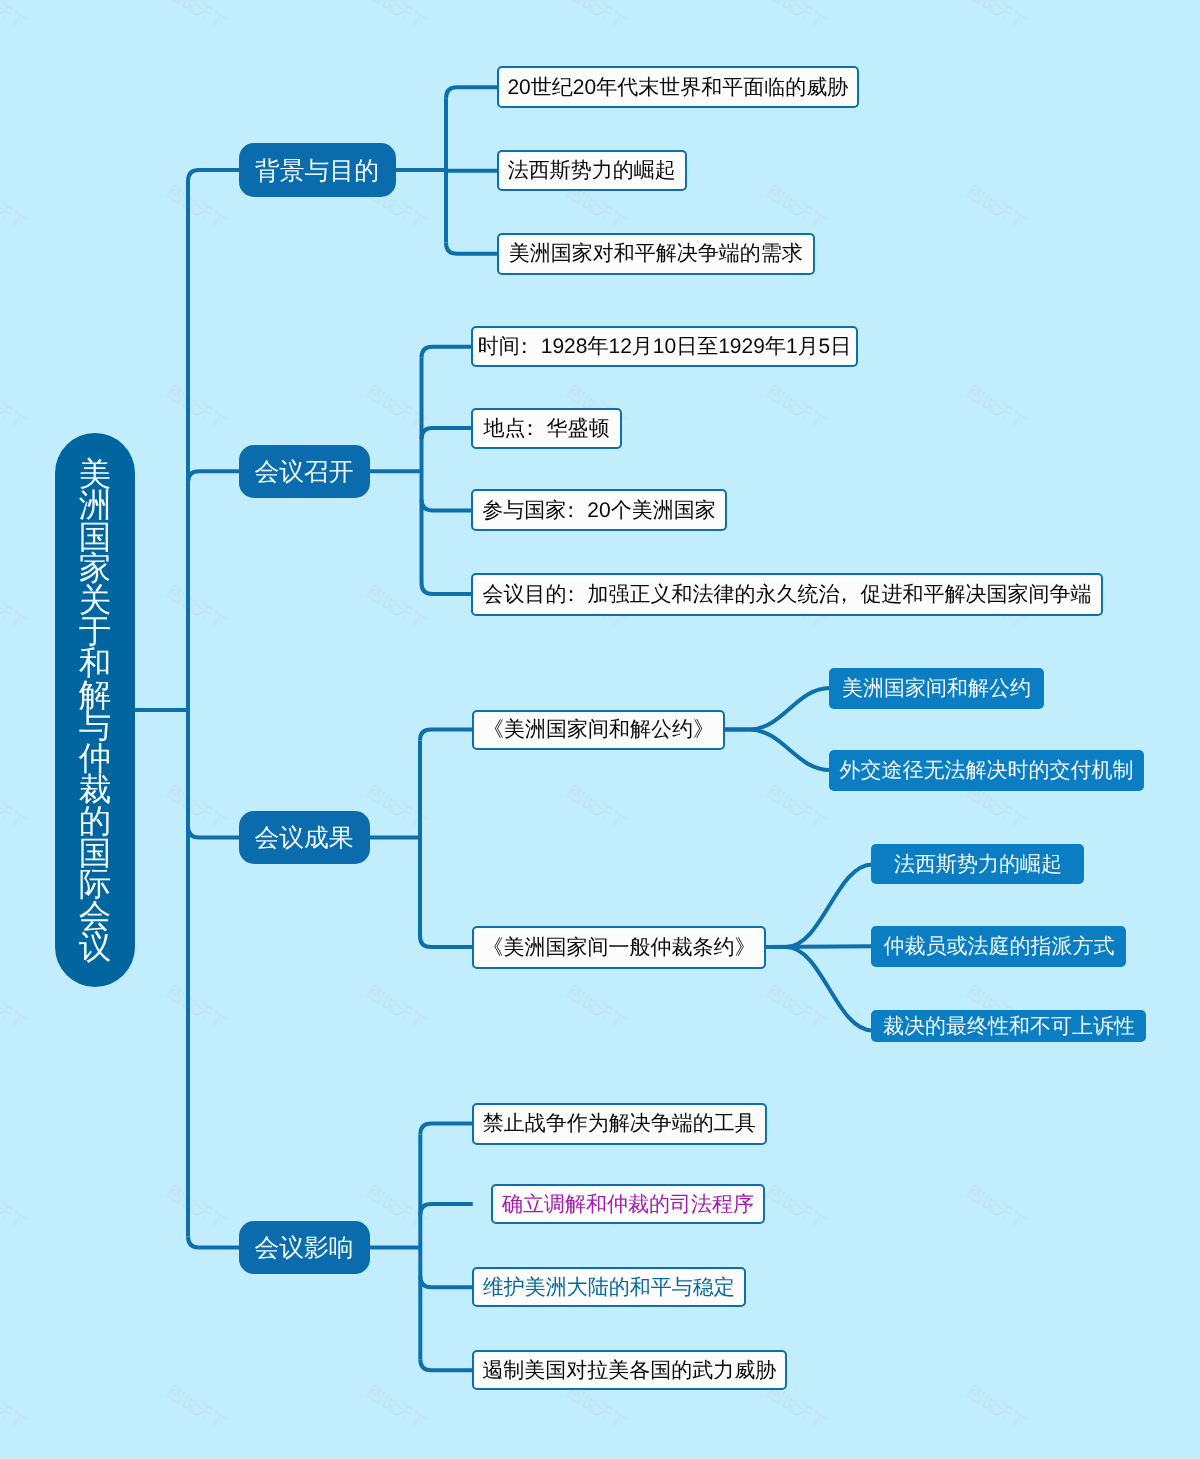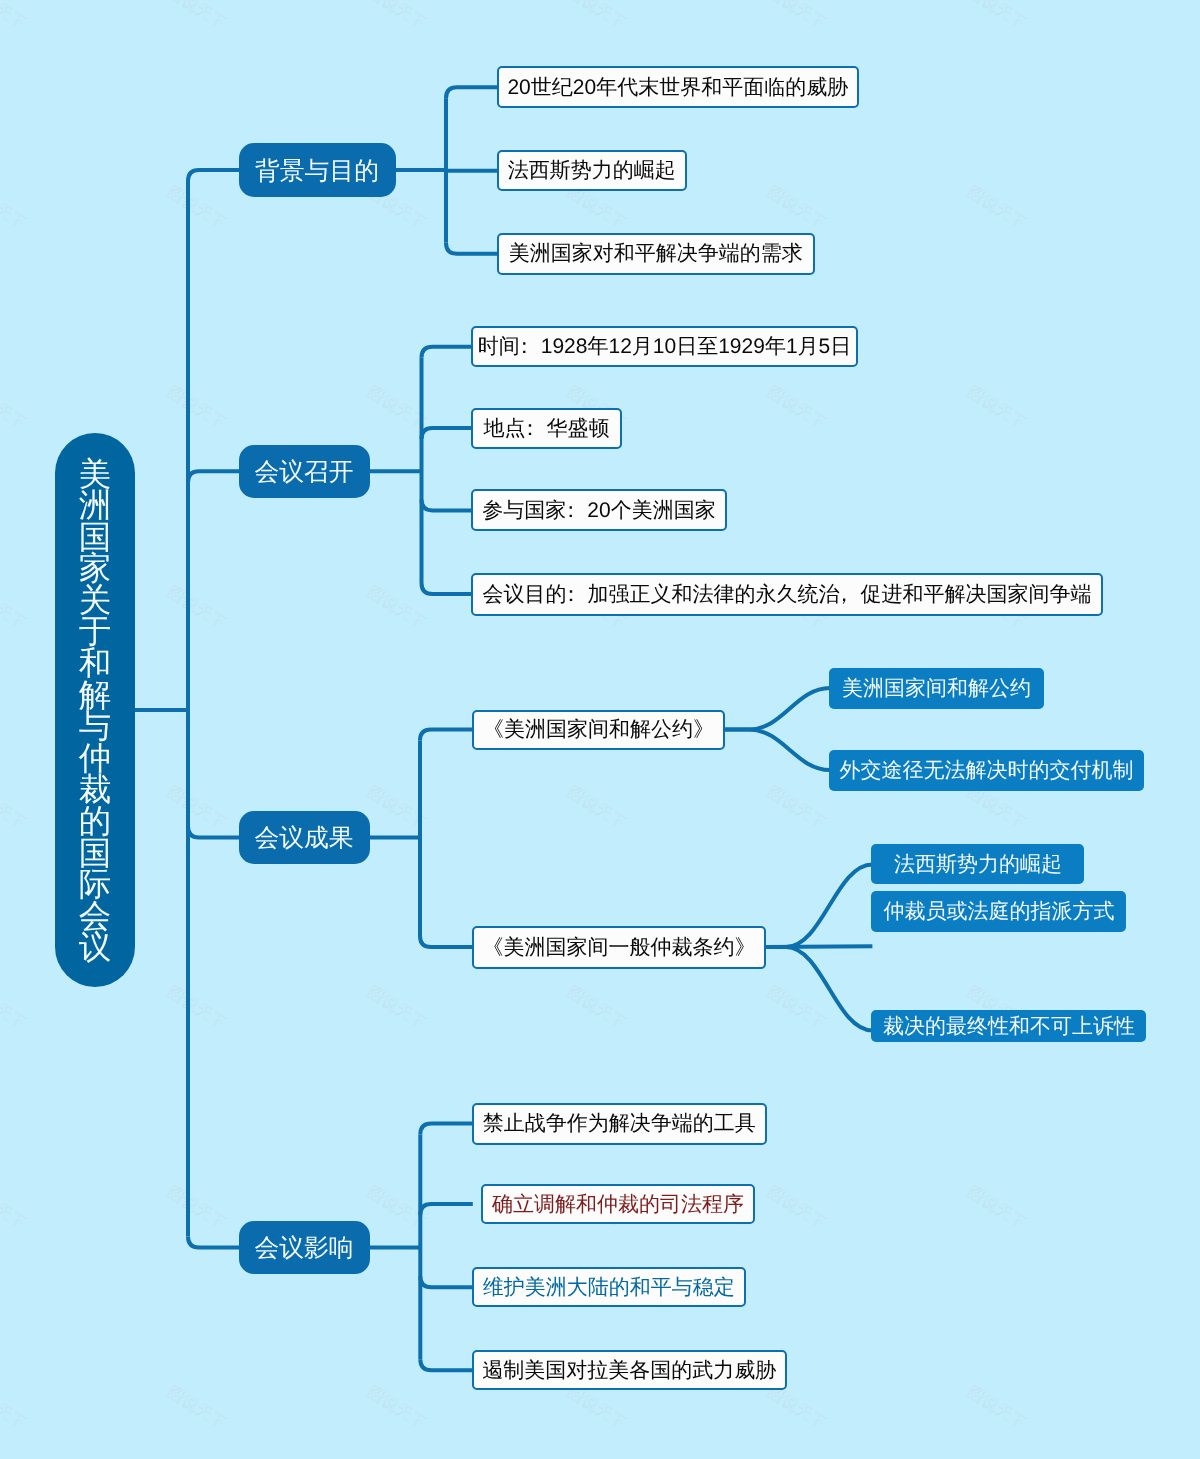--- a/index.html
+++ b/index.html
@@ -147,21 +147,21 @@
       <div class="node node-card" style="left: 471px; top: 326.3px; width: 387px; height: 41px;;background:#fdfcfc;border-color:#0d6fac;color:#0a0a0a">时间<span class="cjk-punct">：</span>1928年12月10日至1929年1月5日</div>
       <div class="node node-card" style="left: 471px; top: 407.5px; width: 151px; height: 41px;;background:#fdfcfc;border-color:#0d6fac;color:#0a0a0a">地点<span class="cjk-punct">：</span>华盛顿</div>
       <div class="node node-card" style="left: 471px; top: 489.4px; width: 256px; height: 42px;;background:#fdfcfc;border-color:#0d6fac;color:#0a0a0a">参与国家<span class="cjk-punct">：</span>20个美洲国家</div>
       <div class="node node-card" style="left: 471px; top: 572.5px; width: 632px; height: 43px;;background:#fdfcfc;border-color:#0d6fac;color:#0a0a0a">会议目的<span class="cjk-punct">：</span>加强正义和法律的永久统治<span class="cjk-punct">，</span>促进和平解决国家间争端</div>
       <div class="node node-branch" style="left: 238.5px; top: 811px; width: 131px; height: 53px;;background:#0a6cac;color:#f2fafe">会议成果</div>
       <div class="node node-card" style="left: 472px; top: 709.5px; width: 253px; height: 40px;;background:#fdfcfc;border-color:#0d6fac;color:#0a0a0a">《美洲国家间和解公约》</div>
       <div class="node node-leaf" style="left: 829px; top: 667.6px; width: 215px; height: 41px;;background:#0b7dc2;color:#f2fafe">美洲国家间和解公约</div>
       <div class="node node-leaf" style="left: 829px; top: 749.5px; width: 315px; height: 41px;;background:#0b7dc2;color:#f2fafe">外交途径无法解决时的交付机制</div>
       <div class="node node-card" style="left: 472px; top: 925.5px; width: 294px; height: 43px;;background:#fdfcfc;border-color:#0d6fac;color:#0a0a0a">《美洲国家间一般仲裁条约》</div>
       <div class="node node-leaf" style="left: 871.4px; top: 844.4px; width: 213px; height: 40px;;background:#0b7dc2;color:#f2fafe">法西斯势力的崛起</div>
-      <div class="node node-leaf" style="left: 871.4px; top: 891px; width: 255px; height: 41px;;background:#0b7dc2;color:#f2fafe">仲裁员或法庭的指派方式</div>
+      <div class="node node-leaf" style="left: 871.4px; top: 926px; width: 255px; height: 41px;;background:#0b7dc2;color:#f2fafe">仲裁员或法庭的指派方式</div>
       <div class="node node-leaf" style="left: 871.4px; top: 1010px; width: 275px; height: 32px;;background:#0b7dc2;color:#f2fafe">裁决的最终性和不可上诉性</div>
       <div class="node node-branch" style="left: 238.5px; top: 1221px; width: 131px; height: 53px;;background:#0a6cac;color:#f2fafe">会议影响</div>
       <div class="node node-card" style="left: 471.8px; top: 1102.5px; width: 295px; height: 42px;;background:#fdfcfc;border-color:#0d6fac;color:#0a0a0a">禁止战争作为解决争端的工具</div>
-      <div class="node node-card" style="left: 481px; top: 1184px; width: 274px; height: 40px;;background:#fdfcfc;border-color:#0d6fac;color:#7f1d1d">确立调解和仲裁的司法程序</div>
+      <div class="node node-card" style="left: 491px; top: 1184px; width: 274px; height: 40px;;background:#fdfcfc;border-color:#0d6fac;color:#a21caf">确立调解和仲裁的司法程序</div>
       <div class="node node-card" style="left: 471.8px; top: 1267.3px; width: 274px; height: 40px;;background:#fdfcfc;border-color:#0d6fac;color:#0369a1">维护美洲大陆的和平与稳定</div>
       <div class="node node-card" style="left: 471.8px; top: 1350.3px; width: 315px; height: 40px;;background:#fdfcfc;border-color:#0d6fac;color:#0a0a0a">遏制美国对拉美各国的武力威胁</div>
     </div>
 </div>
 
 </body></html>

